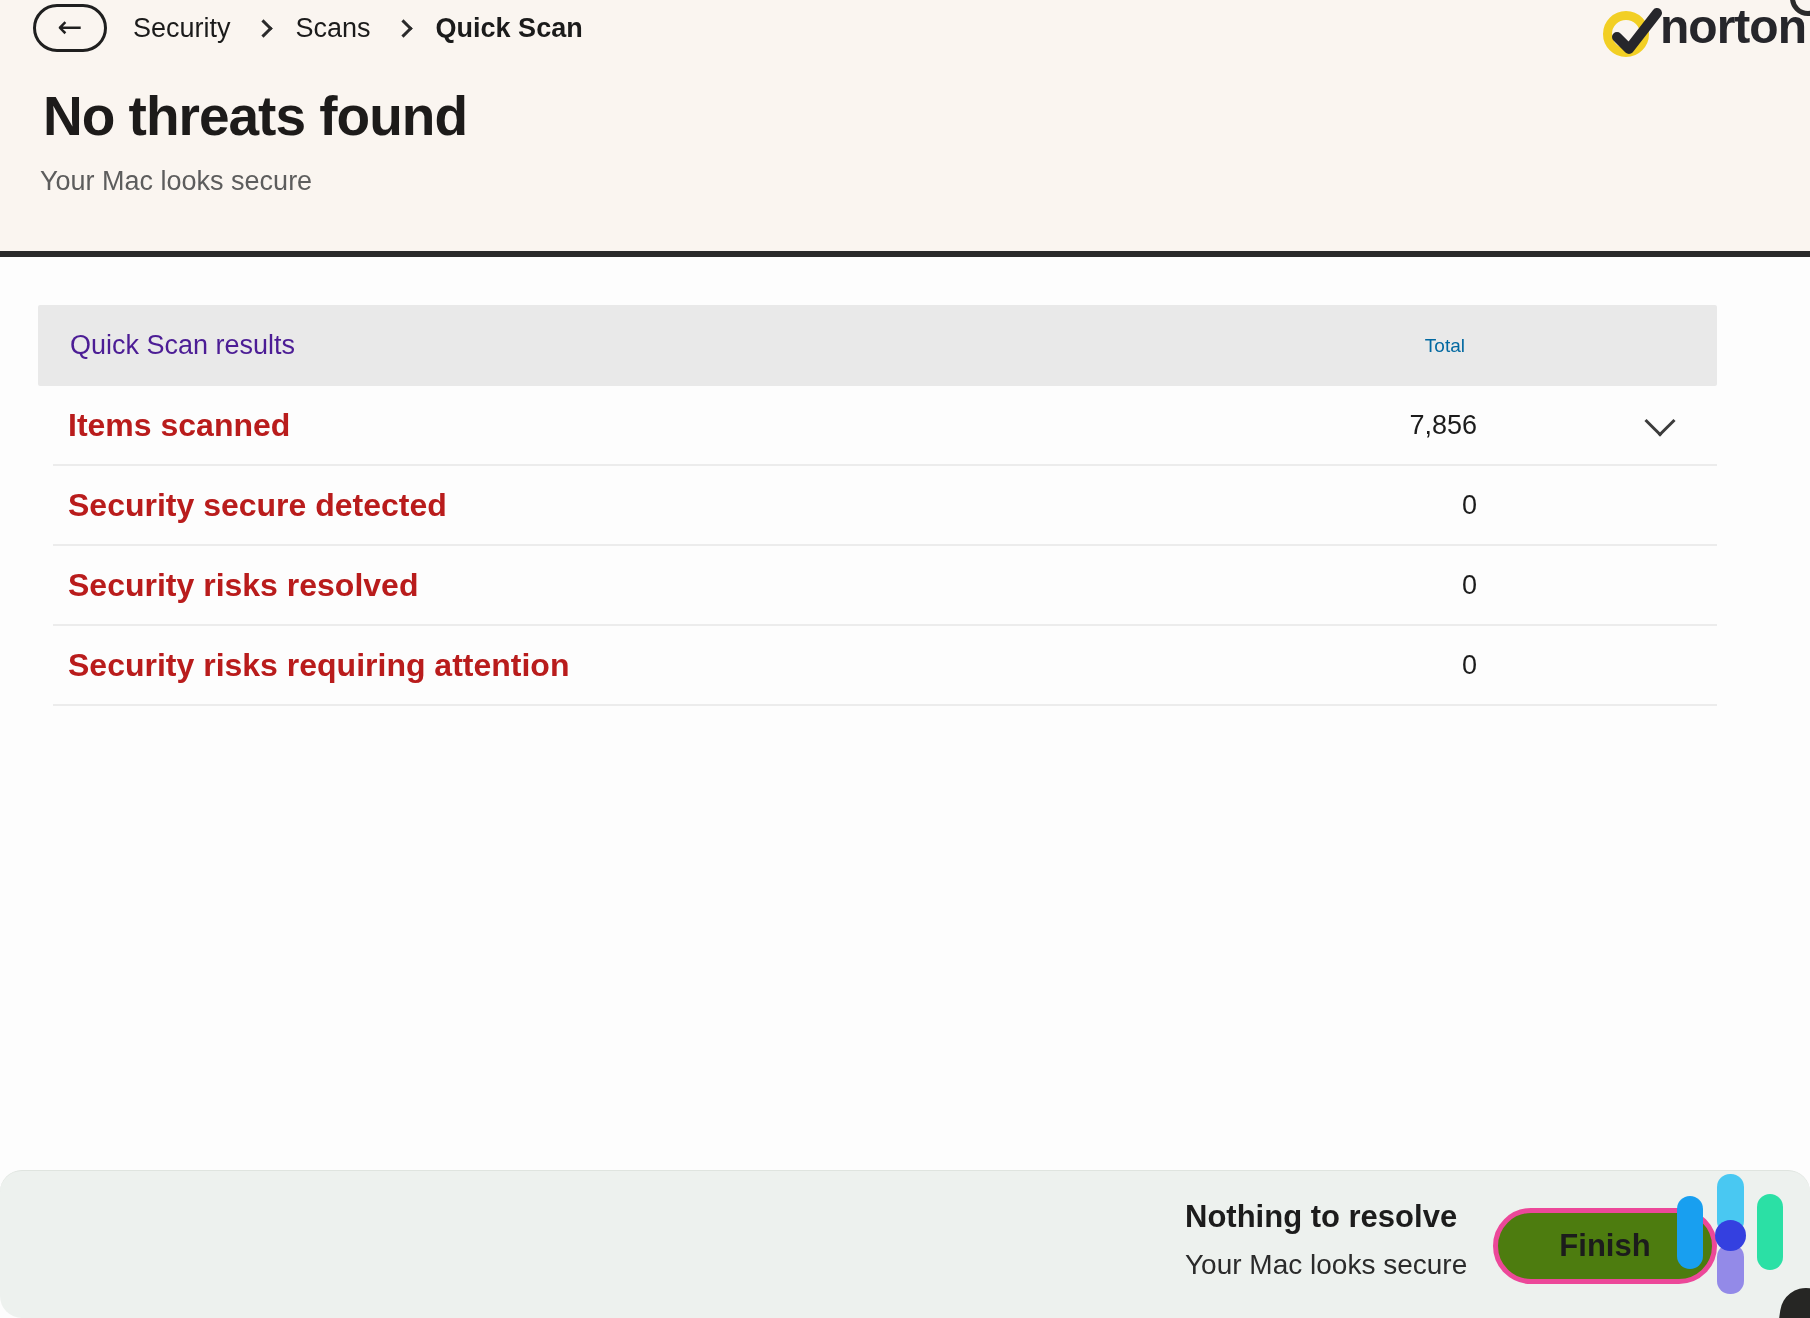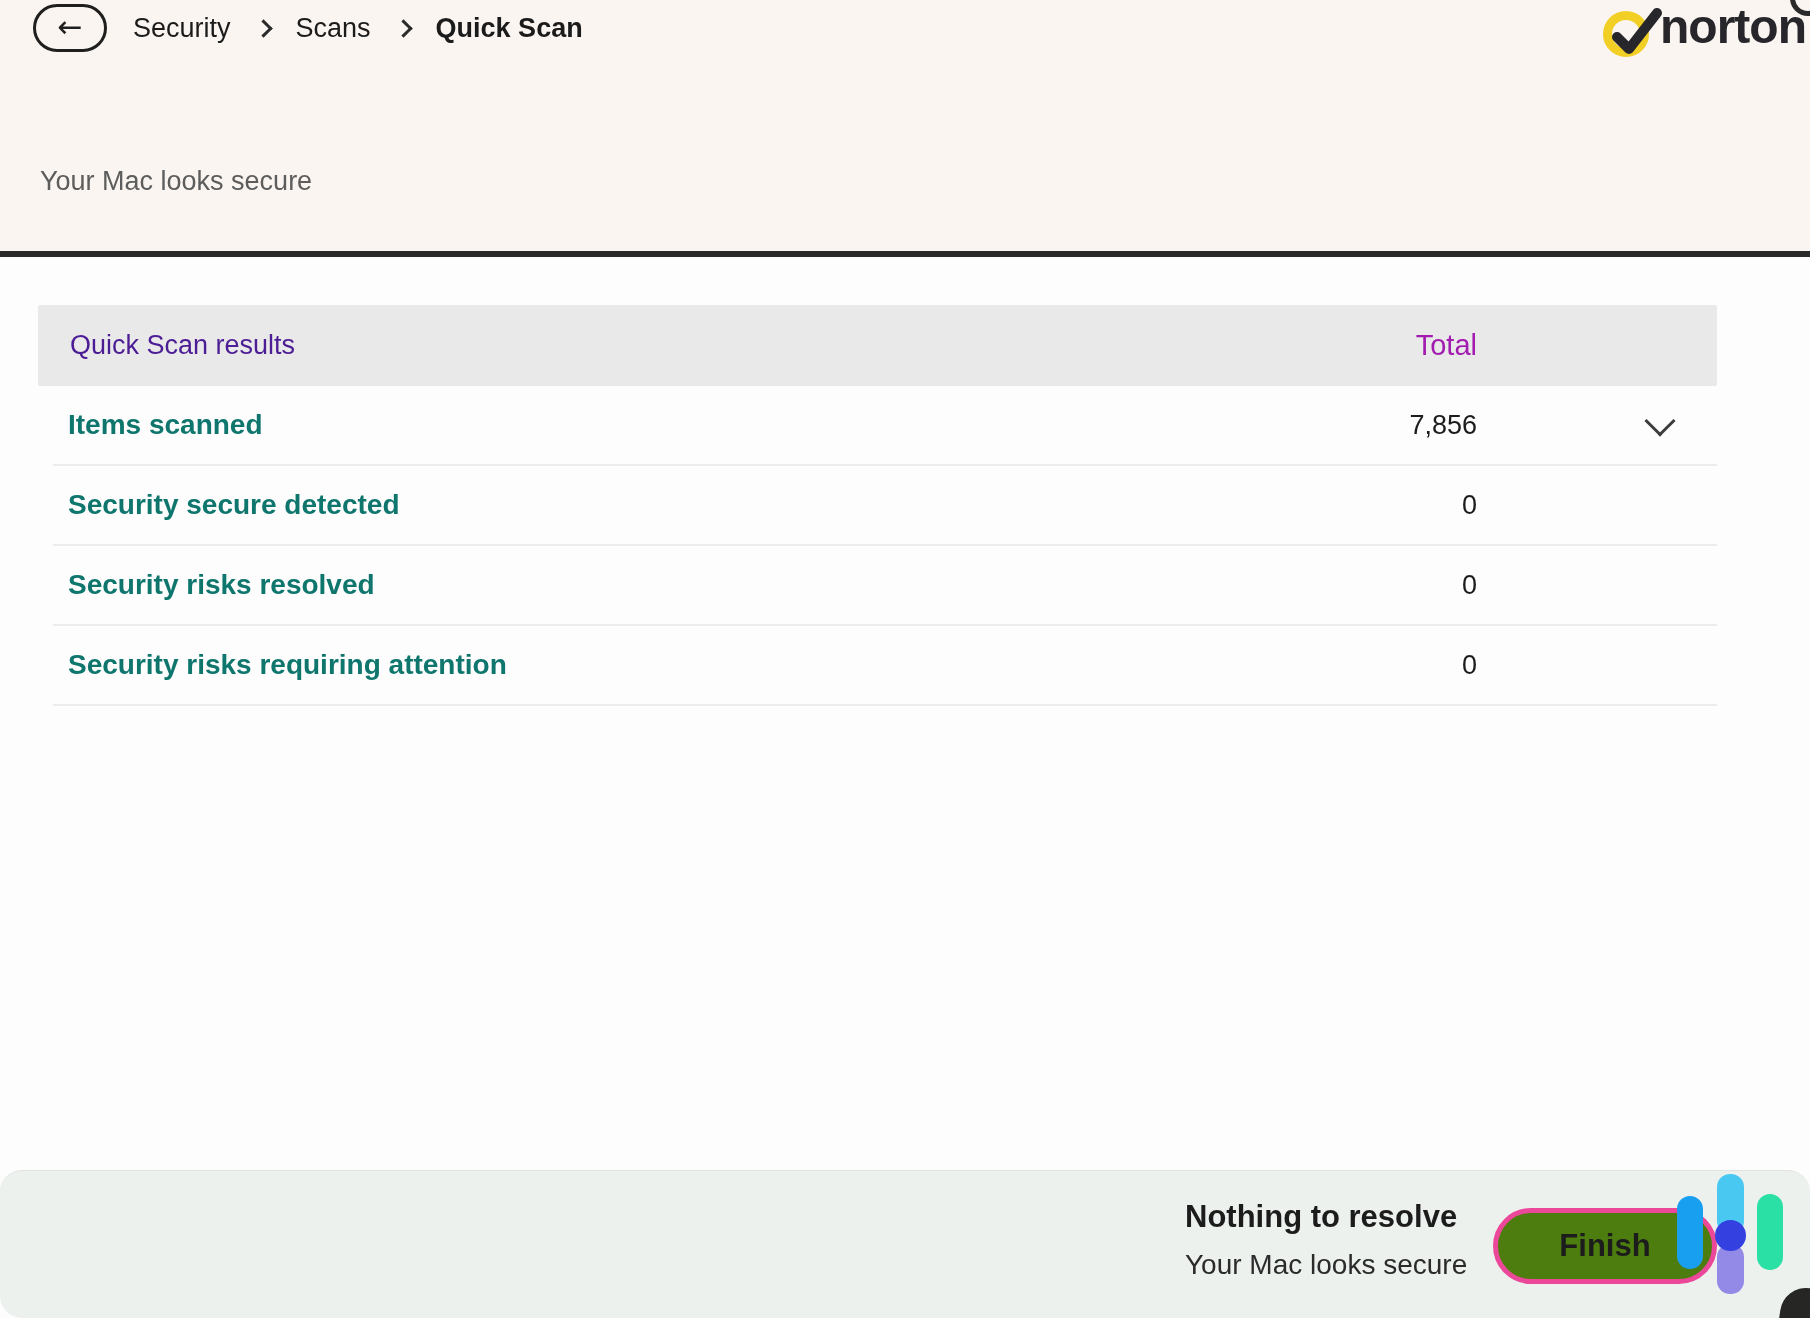--- a/index.html
+++ b/index.html
@@ -33,25 +33,25 @@
 
   .title { position:absolute; left:43px; top:84px; font-size:55px; font-weight:bold;
            color:#1d1b1a; letter-spacing:-1px; }
   .subtitle { position:absolute; left:40px; top:166px; font-size:27px; color:#5d5d5d; }
 
   
   .results-table { position:absolute; left:38px; top:305px; width:1679px; }
   .t-head { height:81px; background:#e9e9e9; border-radius:2px;
             display:flex; align-items:center; position:relative; }
   .t-head .t-label { margin-left:32px; font-size:27px; color:#4c1d95; }
-  .t-head .t-total { position:absolute; right:240px; font-size:29px; color:#a21caf; }
+  .t-head .t-total { position:absolute; right:252px; font-size:19px; color:#0369a1; }
 
   .t-row { height:80px; margin-left:15px; border-bottom:2px solid #ececec;
            position:relative; display:flex; align-items:center; background:#fdfdfd; }
-  .r-label { margin-left:15px; font-size:28px; font-weight:bold; color:#0f766e; }
+  .r-label { margin-left:15px; font-size:32px; font-weight:bold; color:#b91c1c; }
   .r-value { position:absolute; right:240px; font-size:27px; color:#1c1c1c; }
   .chev-down { position:absolute; right:46px; width:22px; height:22px; margin-top:-8px;
                border-right:3.5px solid #3c3c3c; border-bottom:3.5px solid #3c3c3c;
                transform:rotate(45deg); cursor:pointer; }
 
   
   .bottombar { position:absolute; left:0; top:1170px; width:1810px; height:148px;
                background:#edf1ee; border-top:1px solid #dfe4df;border-radius:22px; }
   .status { position:absolute; left:1185px; top:28px; }
   .status-title { font-size:31px; font-weight:bold; color:#1c1c1c; }
@@ -93,20 +93,21 @@
       <span class="logo-ring">
         <span class="ring-circle"></span>
         <svg class="logo-check" width="58" height="56" viewBox="0 0 58 56">
           <polyline points="12,32 24,44 52,8" fill="none" stroke="#26262b" stroke-width="10" stroke-linecap="round" stroke-linejoin="round"></polyline>
         </svg>
       </span>
       <span class="logo-text">norton</span>
     </div>
     <div class="corner-arc"></div>
 
+    <h1 class="title">No threats found</h1>
     <p class="subtitle">Your Mac looks secure</p>
   </header>
 
   <section class="results-table">
     <div class="t-head">
       <span class="t-label">Quick Scan results</span>
       <span class="t-total">Total</span>
     </div>
 
     <div class="t-row">

